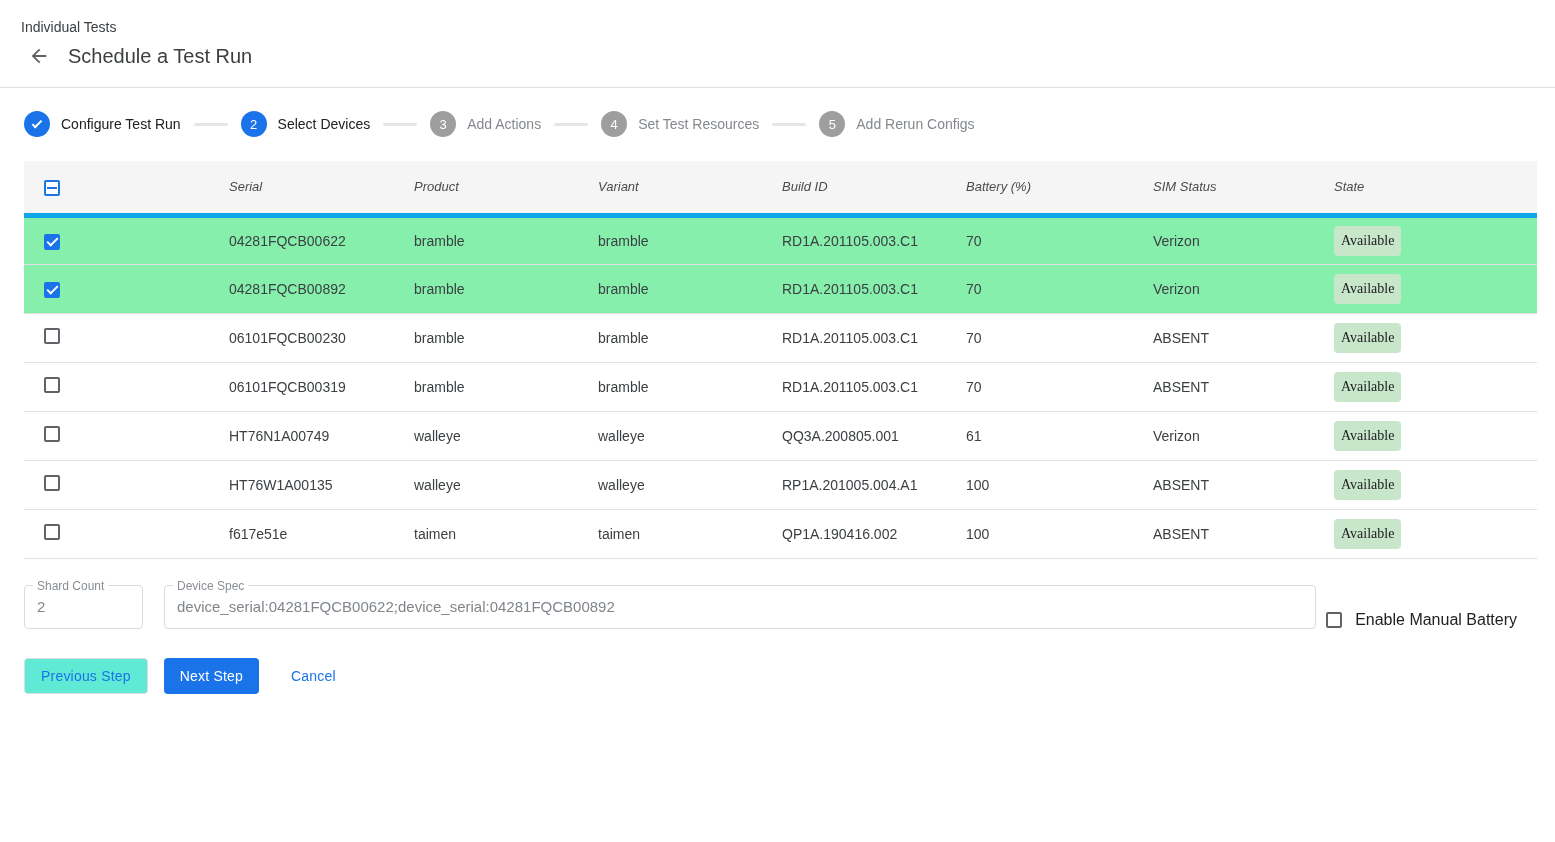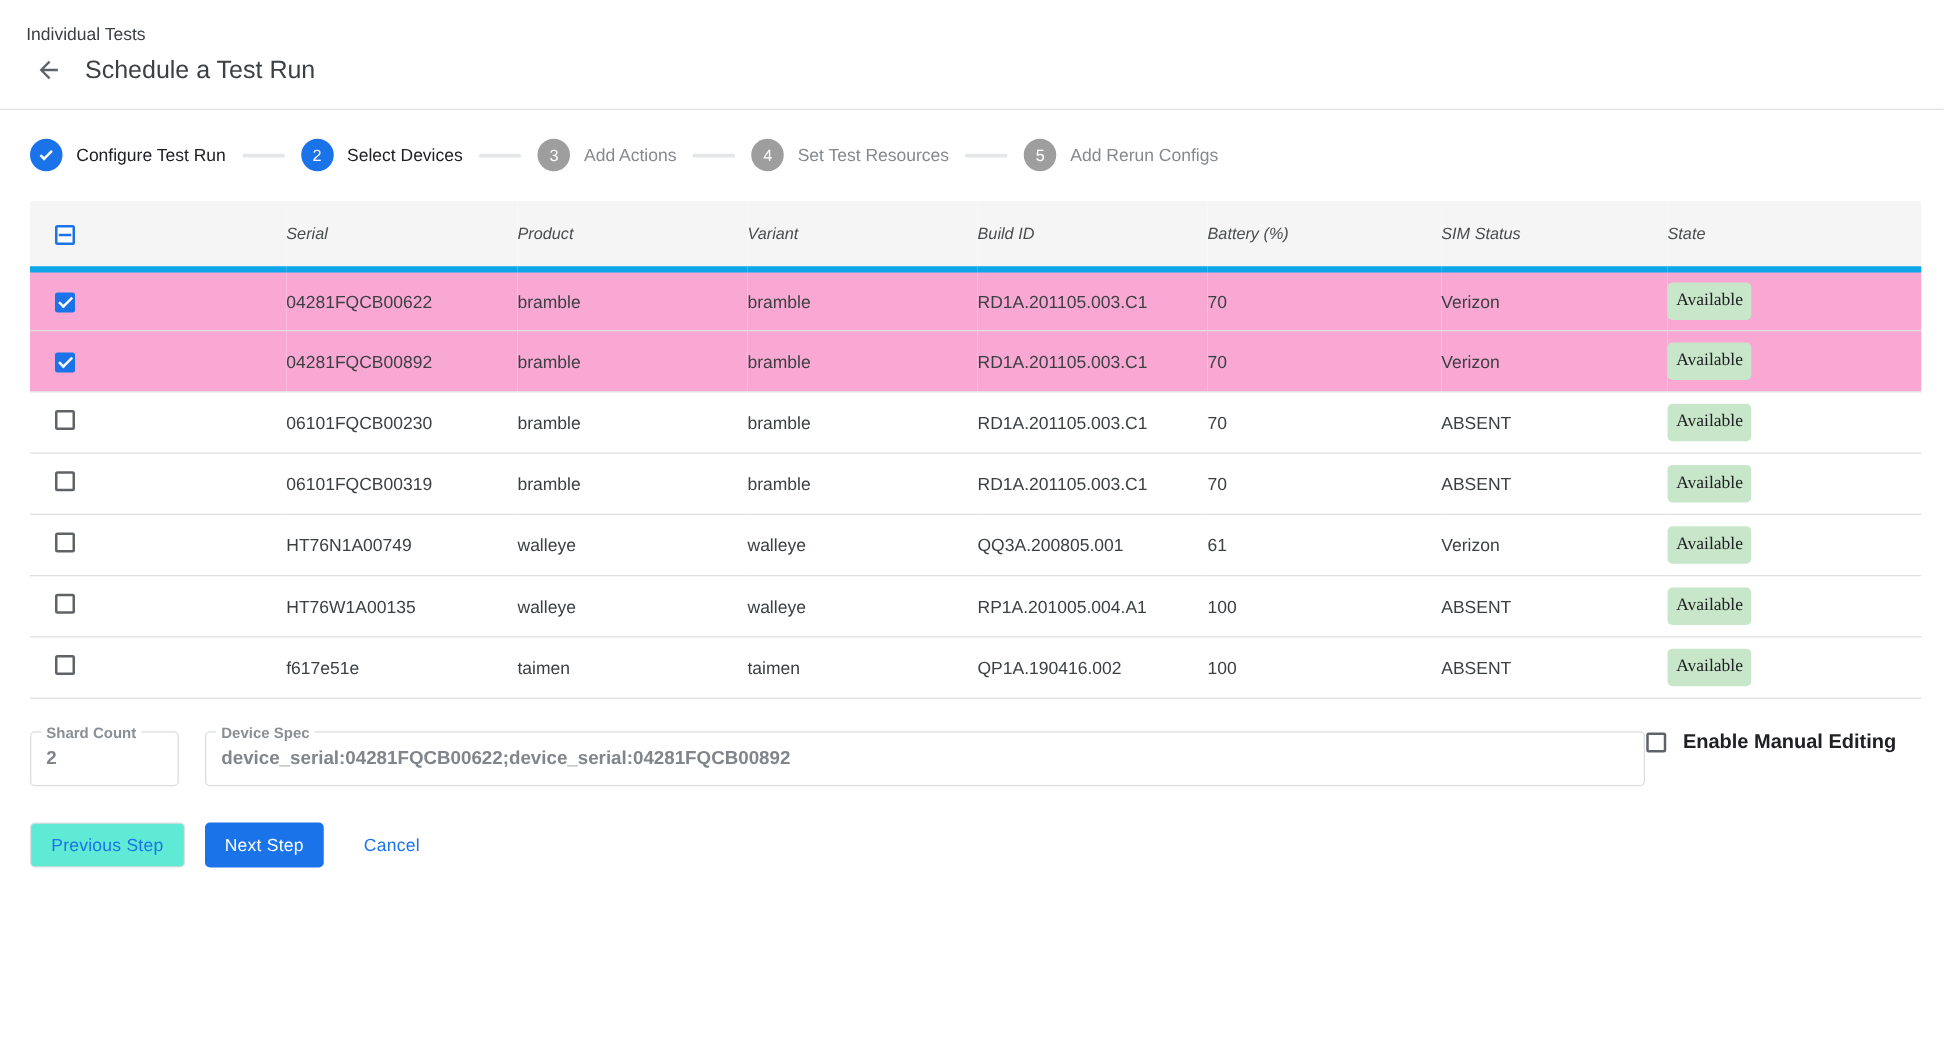--- a/index.html
+++ b/index.html
@@ -67,28 +67,28 @@
   .device-table th {
     height: 54px; font-size: 13px; font-weight: 400; color: #494c4e;
     border-bottom: 5px solid #0ea5e9;
     font-style: italic;
   }
   .device-table td {
     height: 49px; font-size: 14px; color: #3c4043;
     border-bottom: 1px solid #e0e0e0;
   }
   .device-table .cb-cell { padding-left: 20px; }
-  .device-table tbody tr.selected { background: #f9a8d4; }
+  .device-table tbody tr.selected { background: #86efac; }
   .badge {
     display: inline-block; background: #c8e6c9; color: #202124;
     font-size: 14px; border-radius: 4px; padding: 7px 7px; font-family: Liberation Serif, serif;
   }
 
   
-  .form-row { display: flex; align-items: flex-start; margin: 26px 24px 0 24px; font-weight: bold; }
+  .form-row { display: flex; align-items: flex-end; margin: 26px 24px 0 24px; }
   .text-field {
     position: relative; height: 44px; border: 1px solid #dadce0; border-radius: 4px;
     background: #fff;
   }
   .text-field label {
     position: absolute; top: -7px; left: 8px; background: #fff;
     padding: 0 4px; font-size: 12px; color: #8a8f94;
   }
   .tf-value {
     line-height: 42px; padding: 0 12px; font-size: 15px; color: #80868b;
@@ -264,21 +264,21 @@
   <div class="text-field shard">
     <label>Shard Count</label>
     <div class="tf-value">2</div>
   </div>
   <div class="text-field spec">
     <label>Device Spec</label>
     <div class="tf-value">device_serial:04281FQCB00622;device_serial:04281FQCB00892</div>
   </div>
   <div class="manual-edit">
     <span class="checkbox unchecked"></span>
-    <span class="manual-label">Enable Manual Editing</span>
+    <span class="manual-label">Enable Manual Battery</span>
   </div>
 </div>
 
 <div class="actions">
   <button class="btn outlined">Previous Step</button>
   <button class="btn filled">Next Step</button>
   <button class="btn text">Cancel</button>
 </div>
 
 </body></html>

